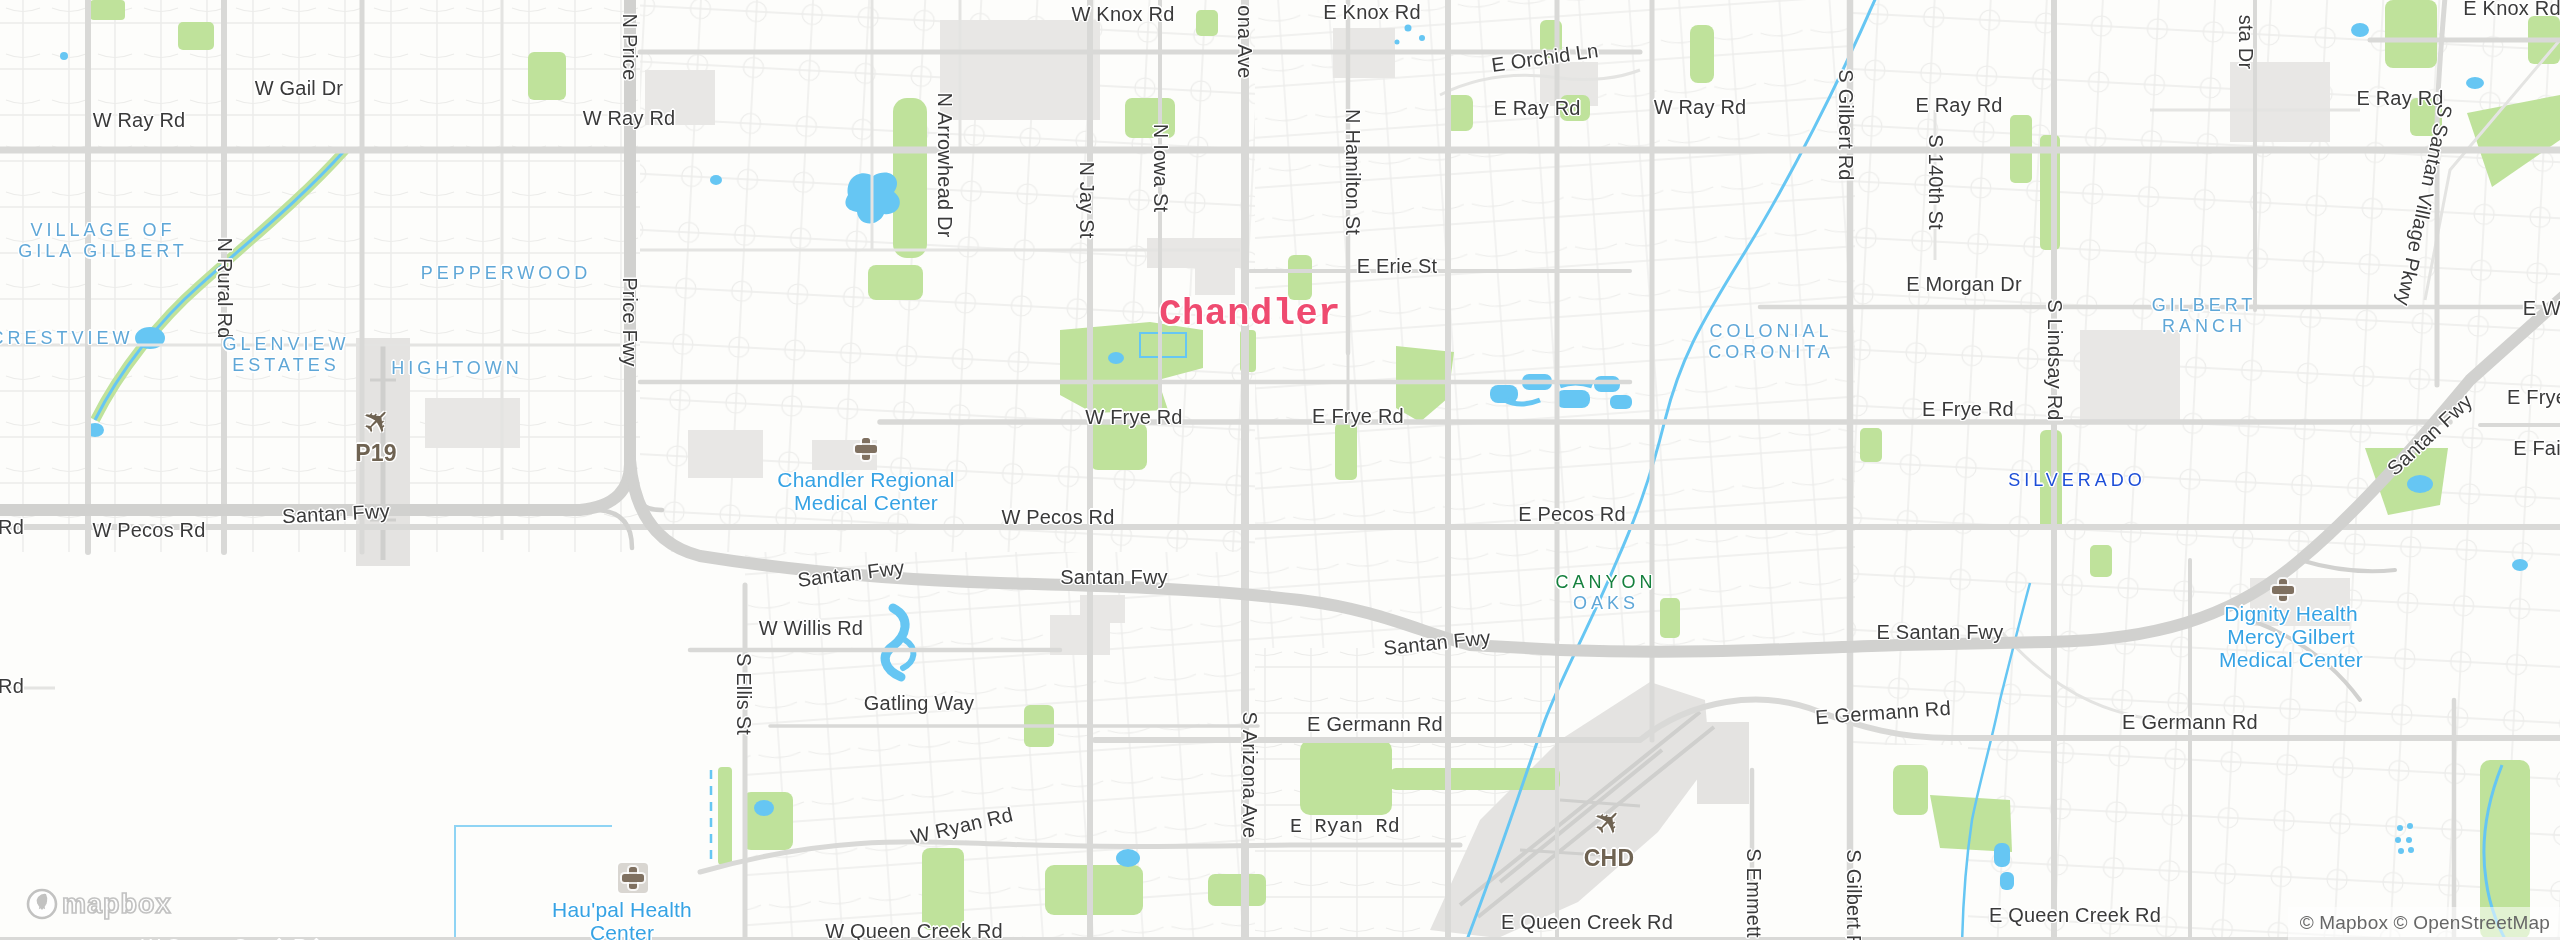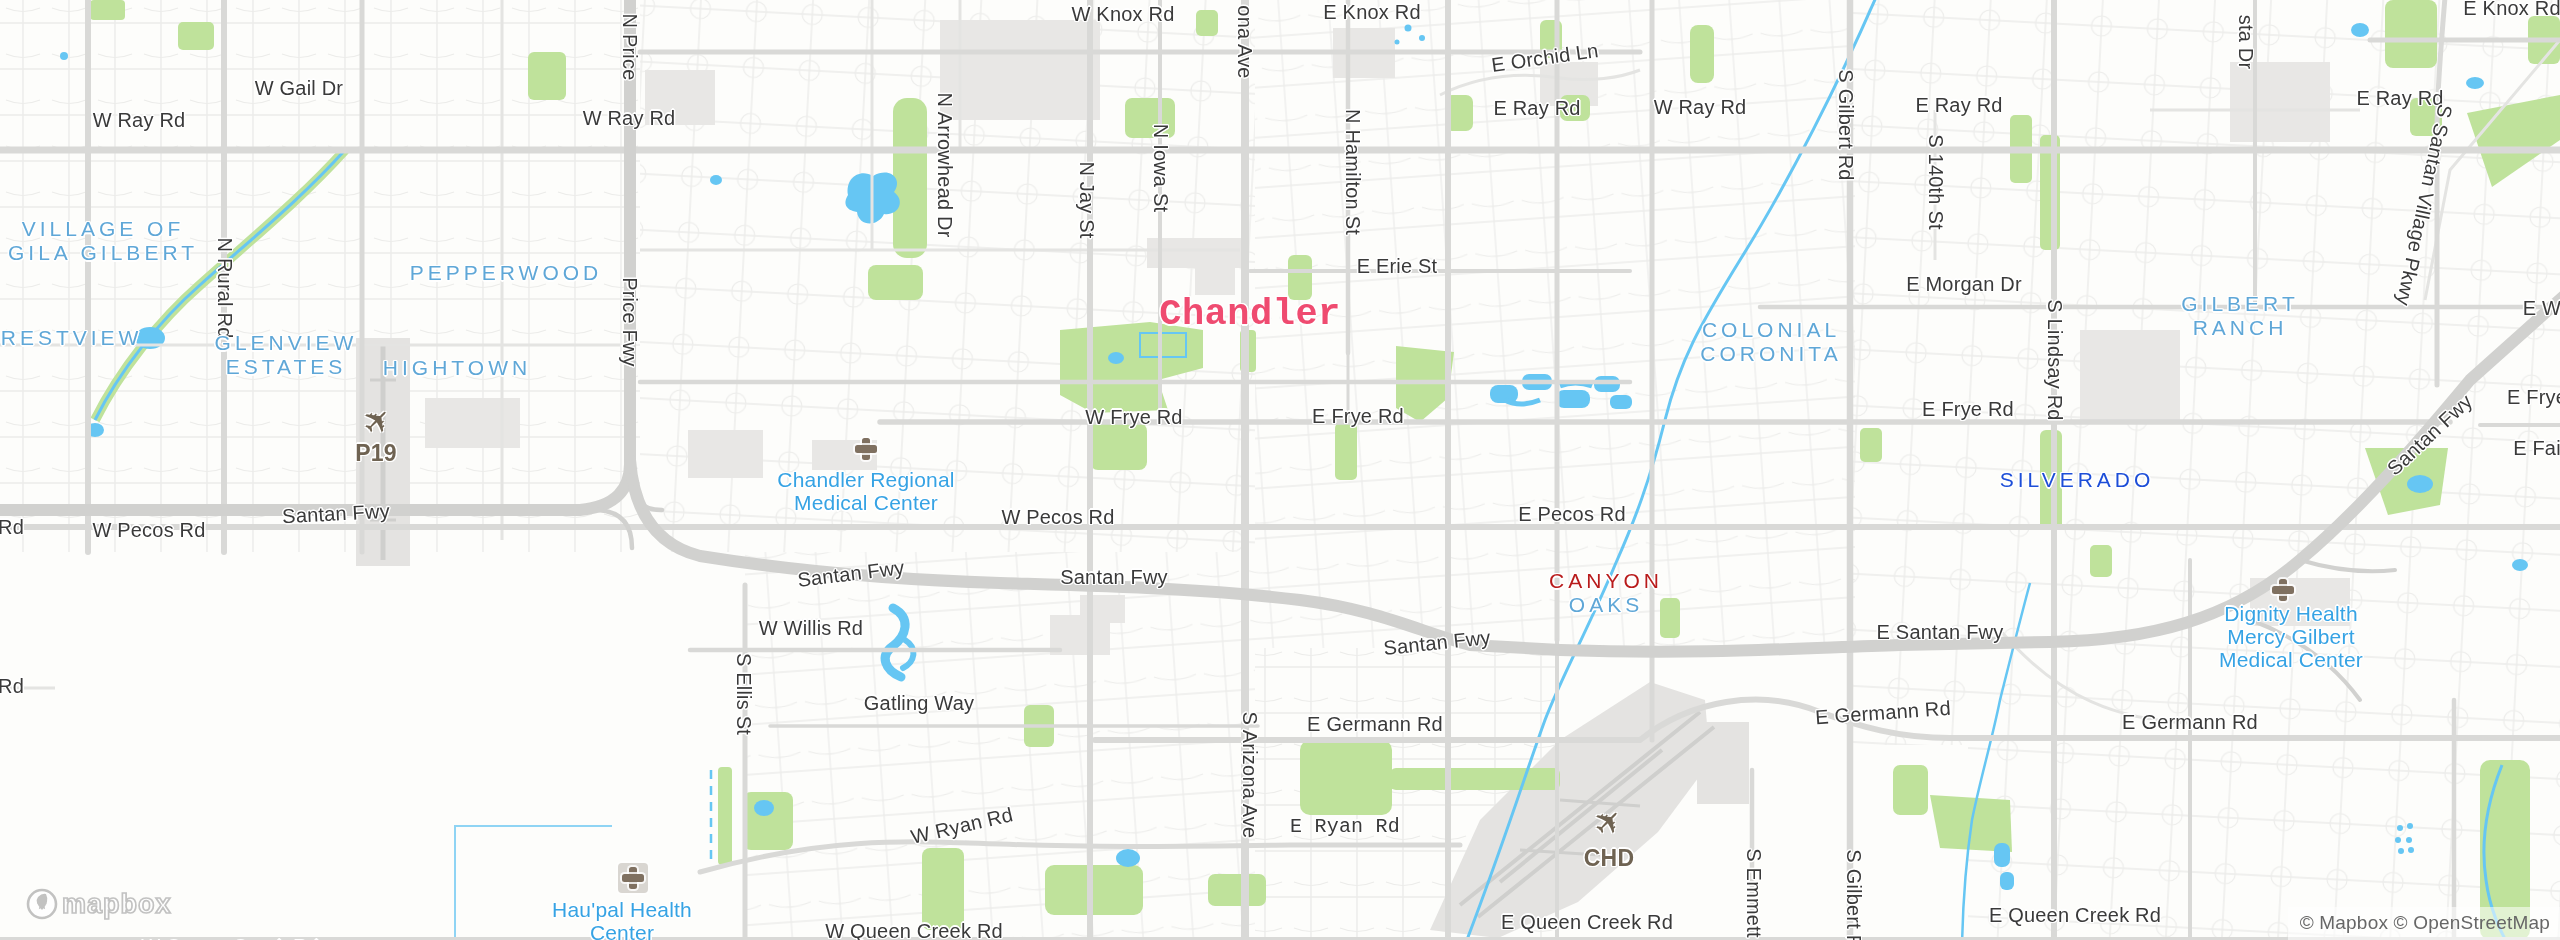--- a/index.html
+++ b/index.html
@@ -4,21 +4,21 @@
 <style>
   html,body{margin:0;padding:0;background:#fff;}
   #map{position:relative;width:2560px;height:940px;overflow:hidden;background:#fdfdfb;
        font-family:"Liberation Sans","DejaVu Sans",sans-serif;}
   #basemap{position:absolute;left:0;top:0;}
   .lbl{position:absolute;white-space:nowrap;transform:translate(-50%,-50%);
        color:#3a3a3a;font-size:20px;font-weight:400;letter-spacing:.2px;
        text-shadow:-1.5px 0 #fff,1.5px 0 #fff,0 -1.5px #fff,0 1.5px #fff,
                    -1px -1px #fff,1px 1px #fff,-1px 1px #fff,1px -1px #fff;}
   .vert{writing-mode:vertical-rl;text-orientation:mixed;}
-  .area-line{color:#5fa7d7;font-weight:500;font-size:21px;letter-spacing:4px;text-align:center;}
+  .area-line{color:#5fa7d7;font-weight:500;font-size:18px;letter-spacing:4px;text-align:center;}
   .area{transform:translate(-50%,-50%);text-align:center;}
   .poi{transform:translate(-50%,-50%);text-align:center;}
   .poi-line{color:#36a3e4;font-weight:400;font-size:21px;line-height:23px;}
   .city{color:#ef4b70;font-size:37px;font-weight:600;letter-spacing:.5px;}
   .apt{color:#6f6352;font-size:23px;font-weight:600;}
   .plane{position:absolute;transform:translate(-50%,-50%) rotate(-45deg);color:#6f6352;font-size:34px;
          text-shadow:-1.5px 0 #fff,1.5px 0 #fff,0 -1.5px #fff,0 1.5px #fff;}
   .cross{position:absolute;width:24px;height:24px;transform:translate(-50%,-50%);}
   .cross::before,.cross::after{content:"";position:absolute;background:#7f7060;border-radius:2.5px;
        box-shadow:0 0 0 2px #ffffffcc;}
@@ -317,29 +317,29 @@
     <div class="area" style="position: absolute; left: 457px; top: 340px; transform: translate(-50%, -50%); margin-top: 28px;">
       <div class="lbl area-line" style="position: static; transform: none; color: rgb(95, 167, 215);">HIGHTOWN</div>
     </div>
     <div class="area" style="position: absolute; left: 506px; top: 273px; transform: translate(-50%, -50%);">
       <div class="lbl area-line" style="position: static; transform: none; color: rgb(95, 167, 215);">PEPPERWOOD</div>
     </div>
     <div class="area" style="position: absolute; left: 1771px; top: 342px; transform: translate(-50%, -50%);">
       <div class="lbl area-line" style="position: static; transform: none; color: rgb(95, 167, 215);">COLONIAL</div>
       <div class="lbl area-line" style="position: static; transform: none; color: rgb(95, 167, 215);">CORONITA</div>
     </div>
-    <div class="area" style="position: absolute; left: 2204px; top: 316px; transform: translate(-50%, -50%); margin-left: 36px;">
+    <div class="area" style="position: absolute; left: 2204px; top: 316px; transform: translate(-50%, -50%);">
       <div class="lbl area-line" style="position: static; transform: none; color: rgb(95, 167, 215);">GILBERT</div>
       <div class="lbl area-line" style="position: static; transform: none; color: rgb(95, 167, 215);">RANCH</div>
     </div>
     <div class="area" style="position: absolute; left: 2077px; top: 480px; transform: translate(-50%, -50%);">
       <div class="lbl area-line" style="position: static; transform: none; color: #1d4ed8;">SILVERADO</div>
     </div>
     <div class="area" style="position: absolute; left: 1606px; top: 593px; transform: translate(-50%, -50%);">
-      <div class="lbl area-line" style="position: static; transform: none; color: #b91c1c;">CANYON</div>
+      <div class="lbl area-line" style="position: static; transform: none; color: #15803d;">CANYON</div>
       <div class="lbl area-line" style="position: static; transform: none; color: rgb(95, 167, 215);">OAKS</div>
     </div>
     <div class="poi" style="position: absolute; left: 866px; top: 491px; transform: translate(-50%, -50%);">
       <div class="lbl poi-line" style="position: static; transform: none; color: rgb(54, 163, 228);">Chandler Regional</div>
       <div class="lbl poi-line" style="position: static; transform: none; color: rgb(54, 163, 228);">Medical Center</div>
     </div>
     <div class="cross" style="left: 866px; top: 449px; position: absolute;"></div>
     <div class="poi" style="position: absolute; left: 622px; top: 921px; transform: translate(-50%, -50%);">
       <div class="lbl poi-line" style="position: static; transform: none; color: rgb(54, 163, 228);">Hau'pal Health</div>
       <div class="lbl poi-line" style="position: static; transform: none; color: rgb(54, 163, 228);">Center</div>

